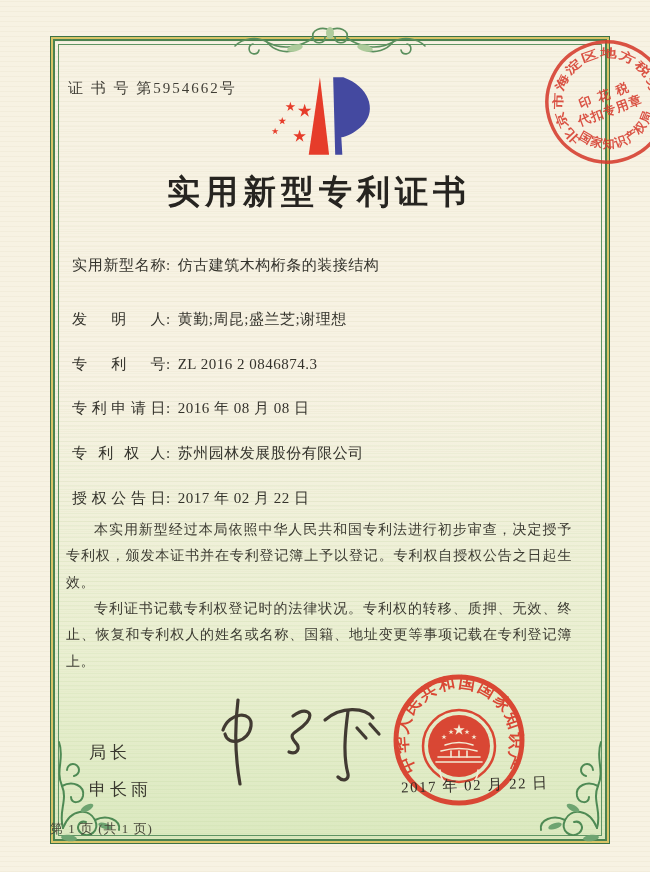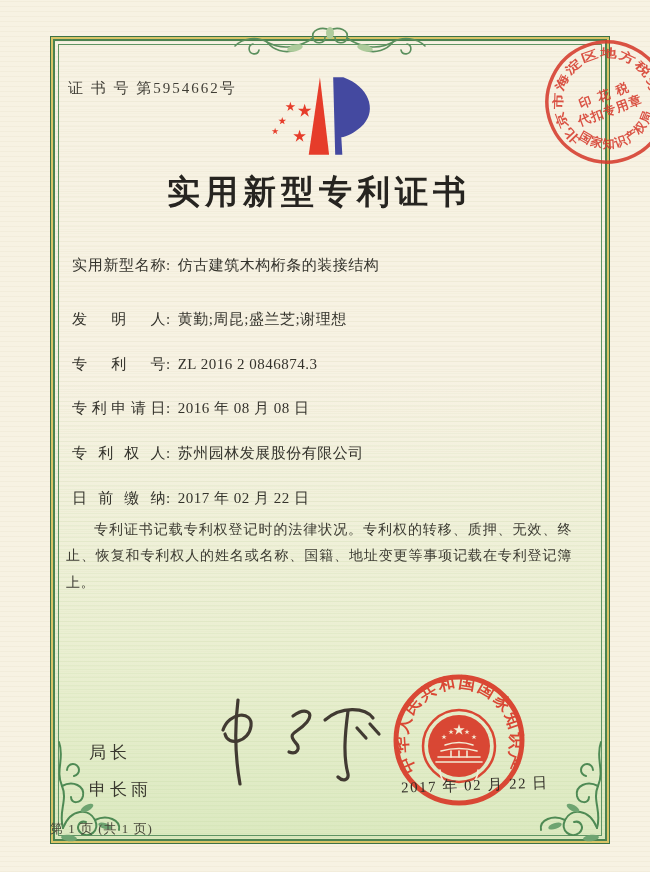--- a/index.html
+++ b/index.html
@@ -156,24 +156,25 @@
 <div class="field-row" style="top:355px">
   <span class="flabel">专利号</span><span class="fcolon">:</span><span>ZL 2016 2 0846874.3</span>
 </div>
 <div class="field-row" style="top:399px">
   <span class="flabel">专利申请日</span><span class="fcolon">:</span><span>2016 年 08 月 08 日</span>
 </div>
 <div class="field-row" style="top:444px">
   <span class="flabel">专利权人</span><span class="fcolon">:</span><span>苏州园林发展股份有限公司</span>
 </div>
 <div class="field-row" style="top:489px">
-  <span class="flabel">日前缴纳</span><span class="fcolon">:</span><span>2017 年 02 月 22 日</span>
+  <span class="flabel">授权公告日</span><span class="fcolon">:</span><span>2017 年 02 月 22 日</span>
 </div>
 
 <div class="paras">
+  <p>本实用新型经过本局依照中华人民共和国专利法进行初步审查，决定授予专利权，颁发本证书并在专利登记簿上予以登记。专利权自授权公告之日起生效。</p>
   <p>专利证书记载专利权登记时的法律状况。专利权的转移、质押、无效、终止、恢复和专利权人的姓名或名称、国籍、地址变更等事项记载在专利登记簿上。</p>
 </div>
 
 <div class="officer">
   <div>局长</div>
   <div>申长雨</div>
 </div>
 
 <svg class="signature" width="200" height="105" viewBox="0 0 200 105">
   <g stroke="#413a32" stroke-width="3.2" fill="none" stroke-linecap="round" stroke-linejoin="round">

